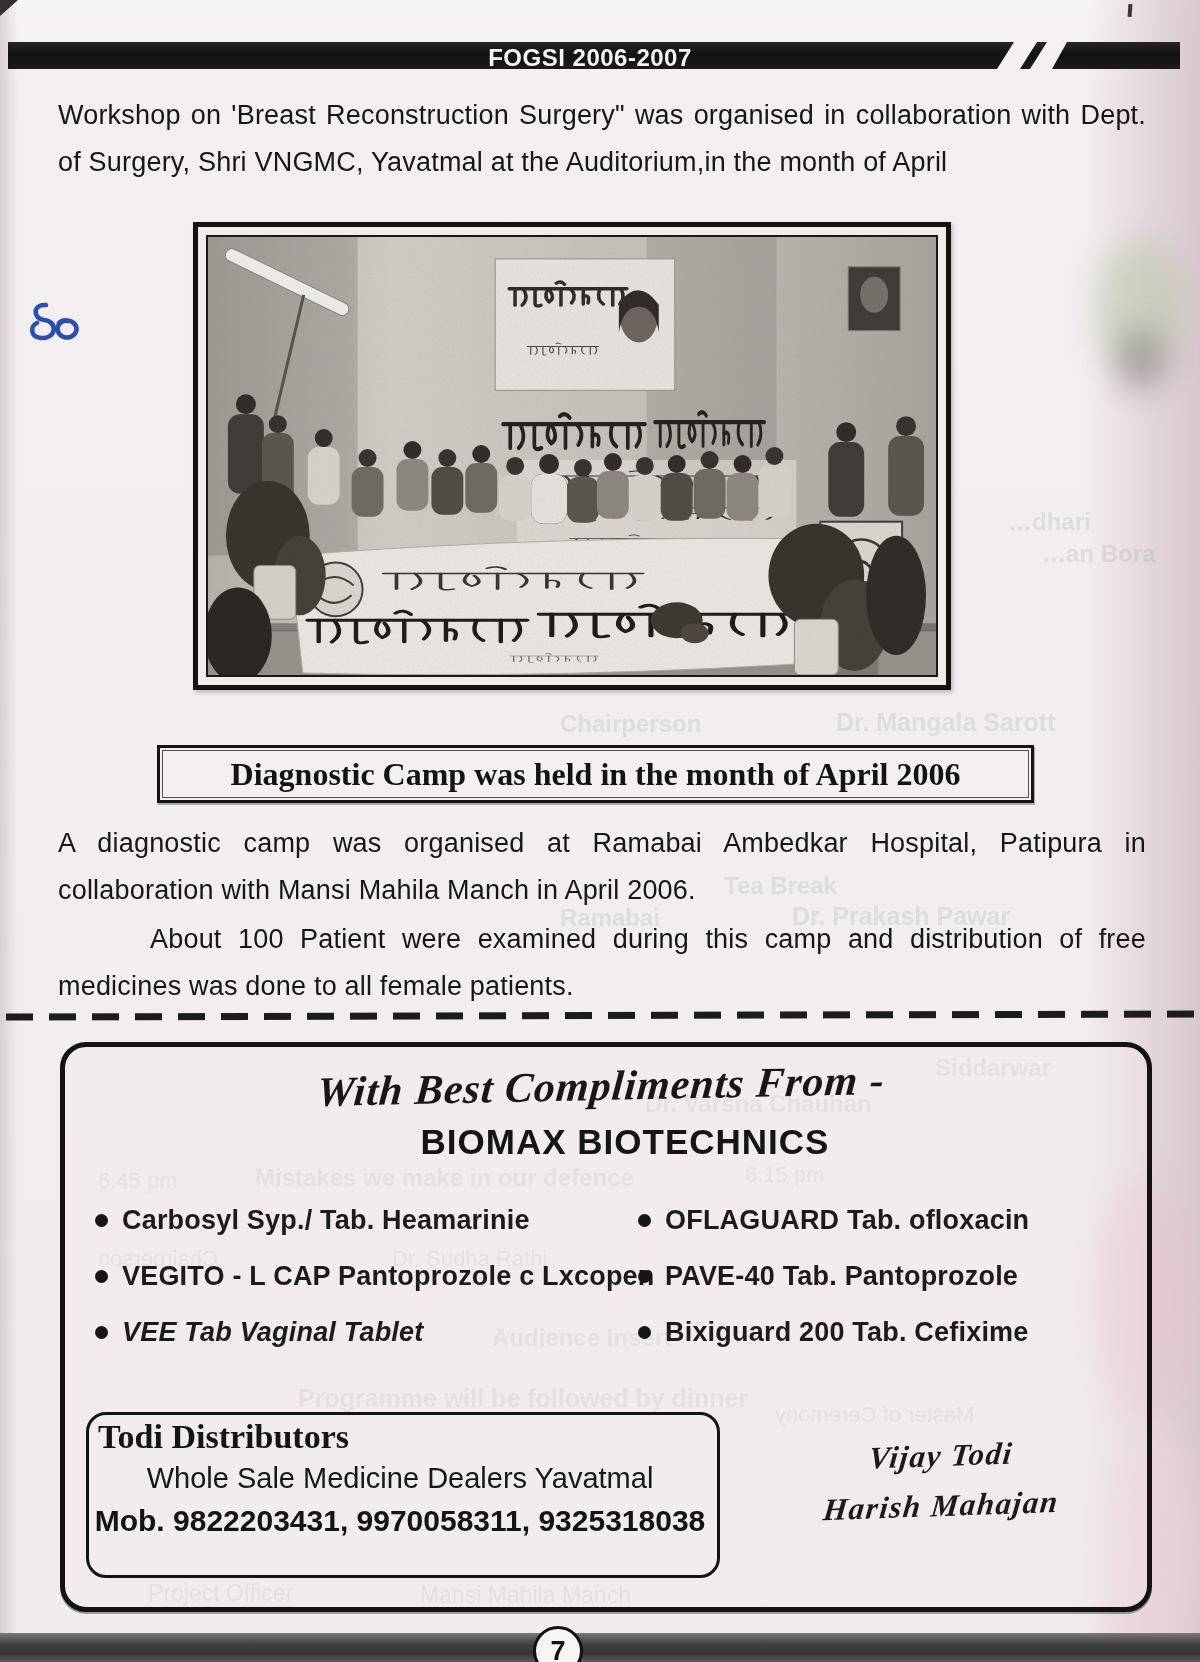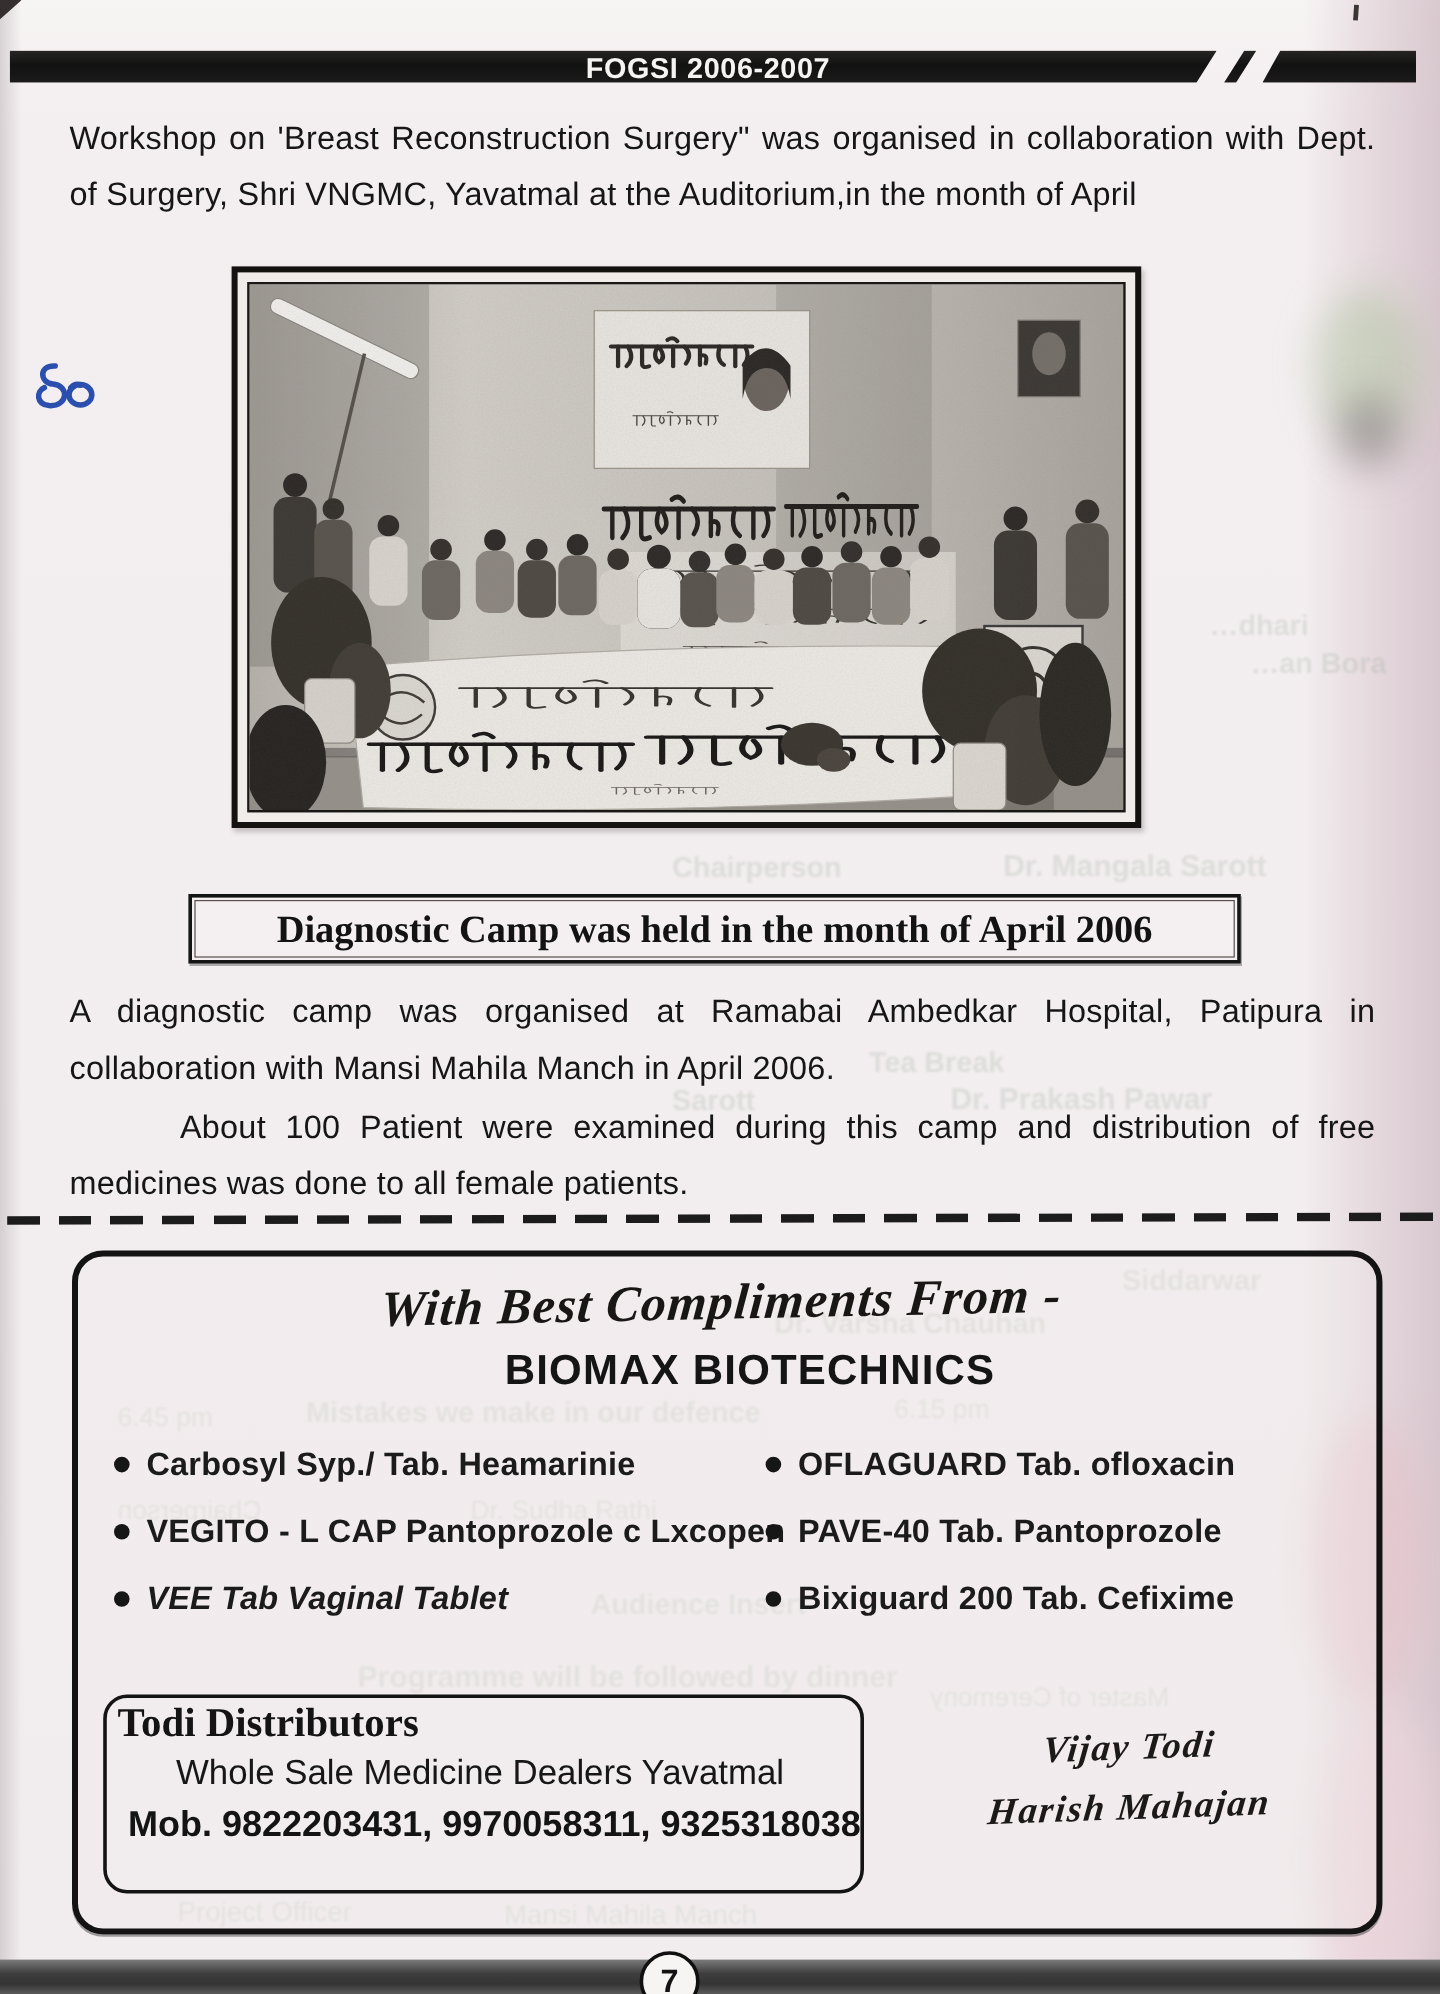--- a/index.html
+++ b/index.html
@@ -56,21 +56,21 @@
      font-size:35px;font-weight:700;letter-spacing:1px;color:#151515;margin-left:24px;}
   .product{position:absolute;font-size:27px;font-weight:700;color:#1c1b1b;letter-spacing:.2px;white-space:nowrap;}
   .product .dot{display:inline-block;width:13px;height:13px;border-radius:50%;background:#161616;
      margin-right:14px;vertical-align:2px;}
   
   #dist-box{left:86px;top:1412px;width:628px;height:160px;border:3px solid #141414;border-radius:20px;
      background:rgba(243,238,239,.4);}
   #dist-name{left:86px;top:1418px;width:628px;text-align:left;
      font-family:"Liberation Serif",serif;font-weight:700;font-size:34px;color:#151414;margin-left:12px;}
   #dist-line2{left:86px;top:1462px;width:628px;text-align:center;font-size:29px;color:#171717;}
-  #dist-mobile{left:86px;top:1504px;width:628px;text-align:center;font-size:30px;font-weight:700;color:#141414;padding-left:12px;}
+  #dist-mobile{left:86px;top:1504px;width:628px;text-align:center;font-size:30px;font-weight:700;color:#141414;}
   .signature{position:absolute;font-family:"Liberation Serif",serif;font-style:italic;font-weight:700;
      font-size:31px;color:#1b1a19;letter-spacing:1.5px;transform:rotate(-2deg) skewX(-8deg);white-space:nowrap;}
   #sig-1{left:836px;top:1438px;width:210px;text-align:center;}
   #sig-2{left:796px;top:1488px;width:290px;text-align:center;}
   
   #footer-bar{left:0;top:1633px;width:1200px;height:29px;
      background:linear-gradient(180deg,#7a7a7a 0%,#3f3e3e 40%,#343434 70%,#5d5c5c 100%);}
   #page-badge{left:533px;top:1626px;width:44px;height:44px;border:3px solid #101010;border-radius:50%;
      background:#f7f4f4;display:flex;align-items:center;justify-content:center;
      font-size:27px;font-weight:700;color:#131313;z-index:5;}
@@ -92,21 +92,21 @@
   <div class="abs" id="edge-left"></div>
   <div class="abs" id="corner-mark"></div>
   <div class="abs" id="tick-mark"></div>
 
   <div class="abs" id="bleed-layer" style="left:0;top:0;width:1200px;height:1662px;">
       <span class="ghost" style="left: 1008px; top: 508px; font-size: 24px; font-weight: 700;">…dhari</span>
       <span class="ghost" style="left: 996px; top: 540px; font-size: 24px; font-weight: 700; margin-left: 46px;">…an Bora</span>
       <span class="ghost" style="left: 560px; top: 710px; font-size: 24px; font-weight: 700;">Chairperson</span>
       <span class="ghost" style="left: 836px; top: 708px; font-size: 25px; font-weight: 700;">Dr. Mangala Sarott</span>
       <span class="ghost" style="left: 724px; top: 872px; font-size: 24px; font-weight: 700;">Tea Break</span>
-      <span class="ghost" style="left: 560px; top: 904px; font-size: 24px; font-weight: 700;">Sarott</span>
+      <span class="ghost" style="left: 560px; top: 904px; font-size: 24px; font-weight: 700;">Ramabai</span>
       <span class="ghost" style="left: 792px; top: 902px; font-size: 25px; font-weight: 700;">Dr. Prakash Pawar</span>
       <span class="ghost" style="left: 935px; top: 1054px; font-size: 24px; font-weight: 700;">Siddarwar</span>
       <span class="ghost" style="left: 645px; top: 1090px; font-size: 24px; font-weight: 700;">Dr. Varsha Chauhan</span>
       <span class="ghost" style="left: 98px; top: 1168px; font-size: 22px;">6.45 pm</span>
       <span class="ghost" style="left: 255px; top: 1164px; font-size: 24px; font-weight: 700;">Mistakes we make in our defence</span>
       <span class="ghost" style="left: 745px; top: 1162px; font-size: 22px;">6.15 pm</span>
       <span class="ghost" style="left: 98px; top: 1246px; font-size: 22px; transform: scaleX(-1);">Chairperson</span>
       <span class="ghost" style="left: 392px; top: 1246px; font-size: 22px;">Dr. Sudha Rathi</span>
       <span class="ghost" style="left: 492px; top: 1324px; font-size: 24px; font-weight: 700;">Audience Insert</span>
       <span class="ghost" style="left: 298px; top: 1384px; font-size: 25px; font-weight: 700;">Programme will be followed by dinner</span>

